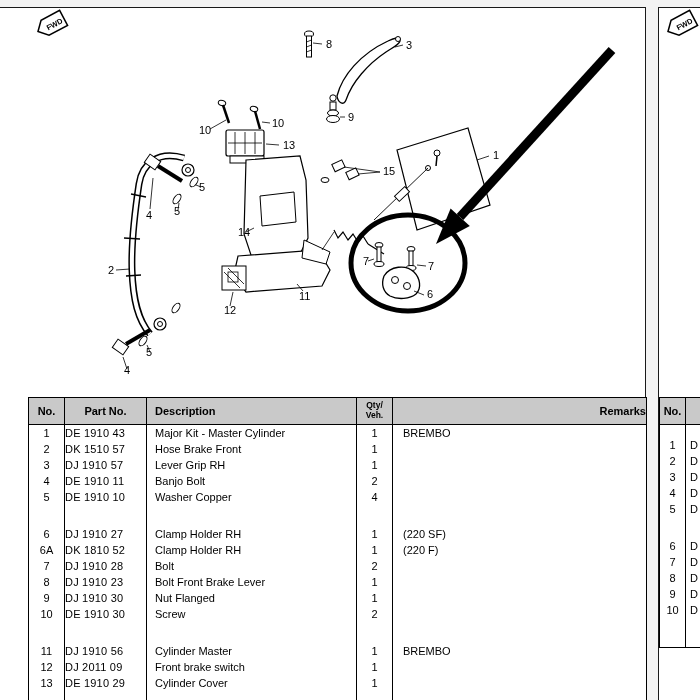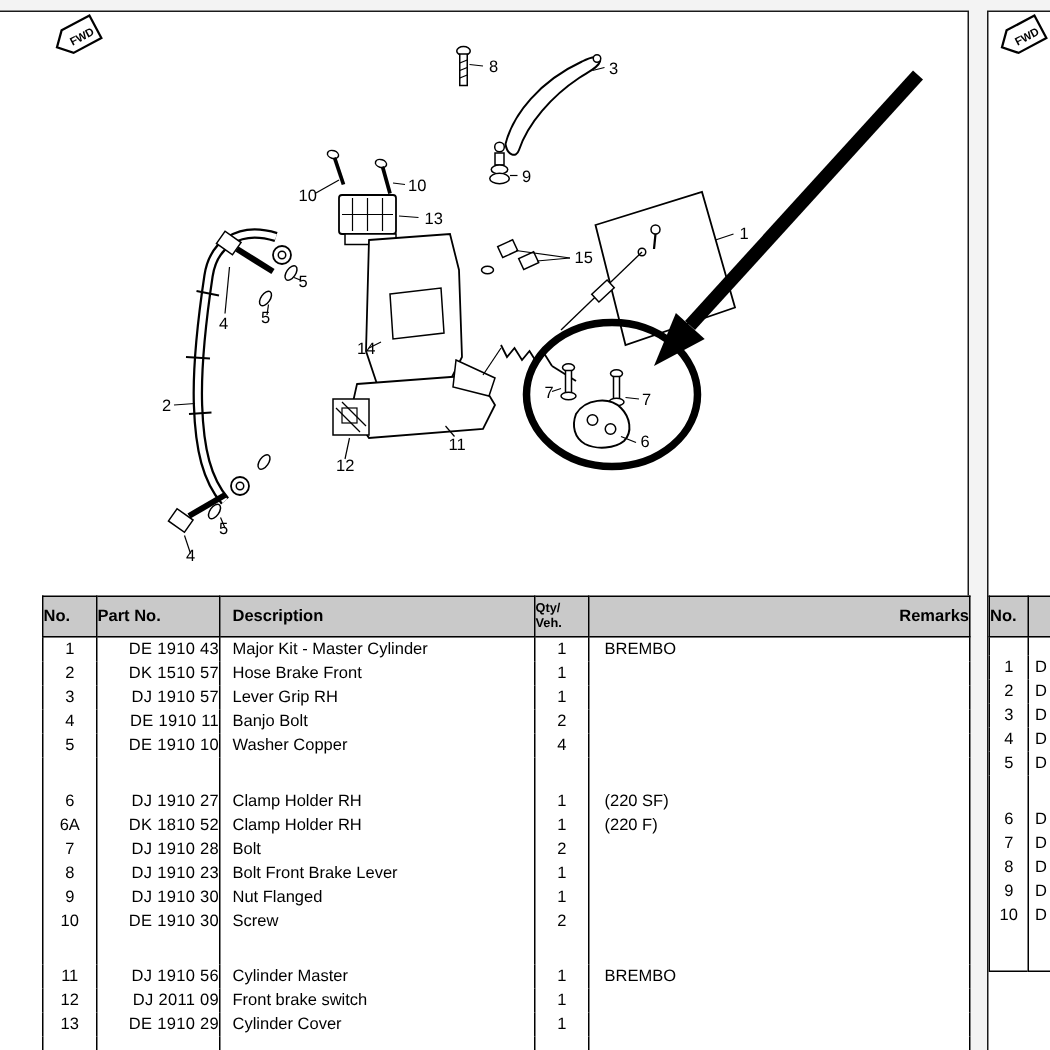--- a/index.html
+++ b/index.html
@@ -32,33 +32,33 @@
   }
   .right-table {
     position:absolute; left:659px; top:397px; width:120px;
     border:1.5px solid #000;
   }
   th {
     background:#c9c9c9;
     border:1px solid #000;
     font-size:11px; font-weight:bold;
     height:27px; padding:0;
-    text-align:left;
+    text-align:center;
   }
   th.c-qty { font-size:8.5px; line-height:1.15; white-space:pre-line;margin-left:14px; }
   th.c-desc { text-align:left; padding-left:8px; }
   th.c-remarks { text-align:right; padding-left:34px; }
   td {
     border-left:1px solid #000; border-right:1px solid #000;
     height:16px; padding:0;
     overflow:hidden; white-space:nowrap;
     vertical-align:middle;
   }
   td.c-no   { text-align:center; }
-  td.c-part { text-align:right; letter-spacing:0.2px; }
+  td.c-part { text-align:left; letter-spacing:0.2px; }
   td.c-desc { padding-left:8px; }
   td.c-qty  { text-align:center; }
   td.c-remarks { padding-left:10px;margin-top:28px; }
   td.c-frag { padding-left:4px; }
   tr.spacer-row td { height:21px; }
   tr.tail-row td { height:30px; }
   .right-table tbody tr:first-child td { height:12px; }
 </style>
 </head>
 <body>

